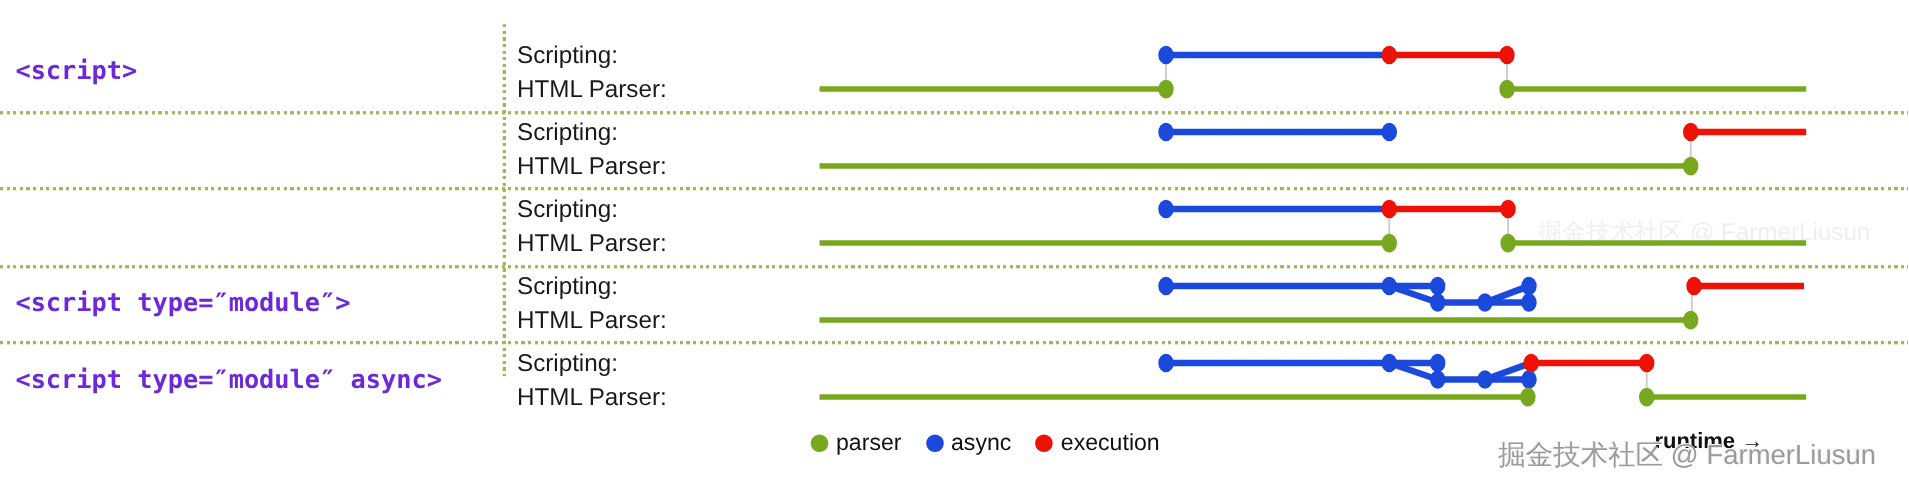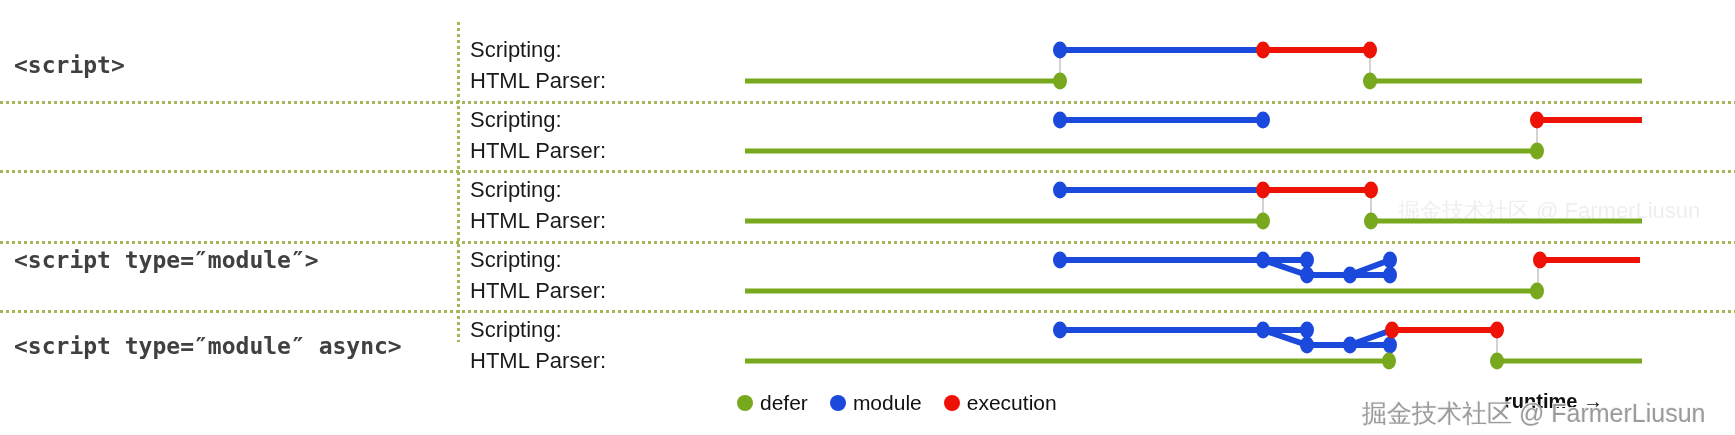--- a/index.html
+++ b/index.html
@@ -1,21 +1,21 @@
 <!DOCTYPE html>
 <html><head>
 <meta charset="utf-8">
 <style>
   html,body{margin:0;padding:0;background:#ffffff;}
   #canvas{position:relative;width:1735px;height:435px;background:#ffffff;overflow:hidden;
           font-family:"Liberation Sans",sans-serif;}
   .tag{position:absolute;left:14px;transform:translateY(-50%);
        font-family:"DejaVu Sans Mono","Liberation Mono",monospace;
-       font-size:23px;font-weight:700;color:#404040;white-space:pre;letter-spacing:0px;}
-  .tag0{top:65px}.tag1{top:135px}.tag2{top:205px}.tag3{top:260px}.tag4{top:346px}
+       font-size:23px;font-weight:700;color:#6d28d9;white-space:pre;letter-spacing:0px;}
+  .tag0{top:65px}.tag1{top:135px}.tag2{top:205px}.tag3{top:276px}.tag4{top:346px}
   .tlabel{position:absolute;left:470px;transform:translateY(-50%);
           font-size:22px;color:#1a1a1a;white-space:nowrap;}
   .s0{top:50px}.s1{top:120px}.s2{top:190px}.s3{top:260px}.s4{top:330px}
   .p0{top:81px}.p1{top:151px}.p2{top:221px}.p3{top:291px}.p4{top:361px}
   .hsep{position:absolute;left:0;width:1735px;height:3px;
         background:repeating-linear-gradient(90deg,#a2b757 0 3px,transparent 3px 6px);}
   .hsep0{top:101px}.hsep1{top:170px}.hsep2{top:241px}.hsep3{top:310px}
   .vsep{position:absolute;left:457px;top:22px;width:3px;height:320px;
         background:repeating-linear-gradient(180deg,#a2b757 0 3px,transparent 3px 6px);}
   #timeline-svg{position:absolute;left:0;top:0;}
@@ -122,25 +122,25 @@
   <div class="tlabel s2">Scripting:</div>
   <div class="tlabel p2">HTML Parser:</div>
   <div class="tlabel s3">Scripting:</div>
   <div class="tlabel p3">HTML Parser:</div>
   <div class="tlabel s4">Scripting:</div>
   <div class="tlabel p4">HTML Parser:</div>
 
   <div class="legend">
     <div class="legend-item">
       <span class="legend-dot" style="background: rgb(119, 168, 29);"></span>
-      <span class="legend-label">defer</span>
+      <span class="legend-label">parser</span>
     </div>
     <div class="legend-item">
       <span class="legend-dot" style="background: rgb(27, 73, 220);"></span>
-      <span class="legend-label">module</span>
+      <span class="legend-label">async</span>
     </div>
     <div class="legend-item">
       <span class="legend-dot" style="background: rgb(238, 17, 5);"></span>
       <span class="legend-label">execution</span>
     </div>
   </div>
 
   <div class="watermark-ghost">掘金技术社区 @ FarmerLiusun</div>
   <div class="runtime">runtime →</div>
   <div class="watermark">掘金技术社区 @ FarmerLiusun</div>

